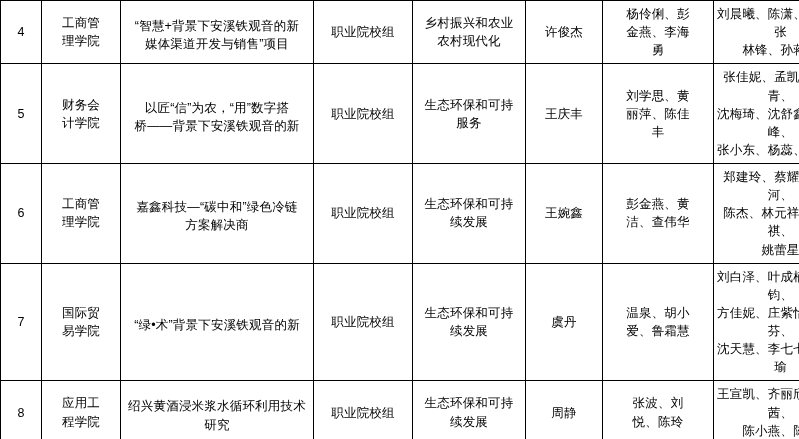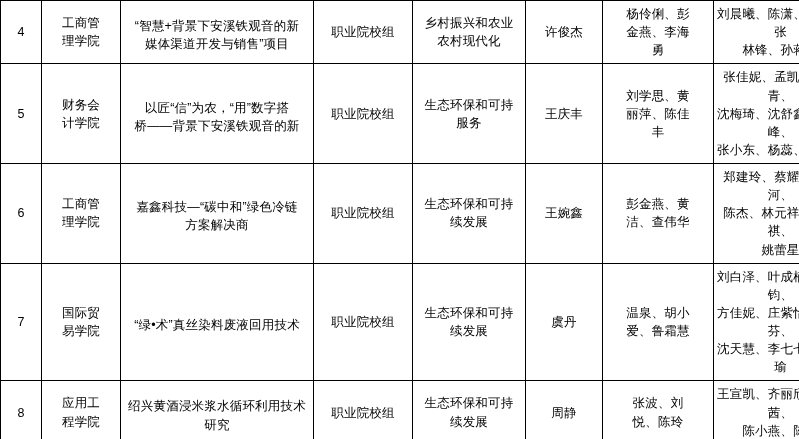--- a/index.html
+++ b/index.html
@@ -160,21 +160,21 @@
 
       <tr>
         <td class="col-no">
             <span class="cell-inner">7</span>
           </td>
         <td class="col-college">
             <span class="cell-inner">国际贸
 易学院</span>
           </td>
         <td class="col-title title-cell">
-            <span class="cell-inner">“绿•术”真丝染料废液回用技术</span>
+            <span class="cell-inner">“绿•术”背景下安溪铁观音的新</span>
           </td>
         <td class="col-group">
             <span class="cell-inner">职业院校组</span>
           </td>
         <td class="col-track">
             <span class="cell-inner">生态环保和可持
 续发展</span>
           </td>
         <td class="col-leader">
             <span class="cell-inner">虞丹</span>

